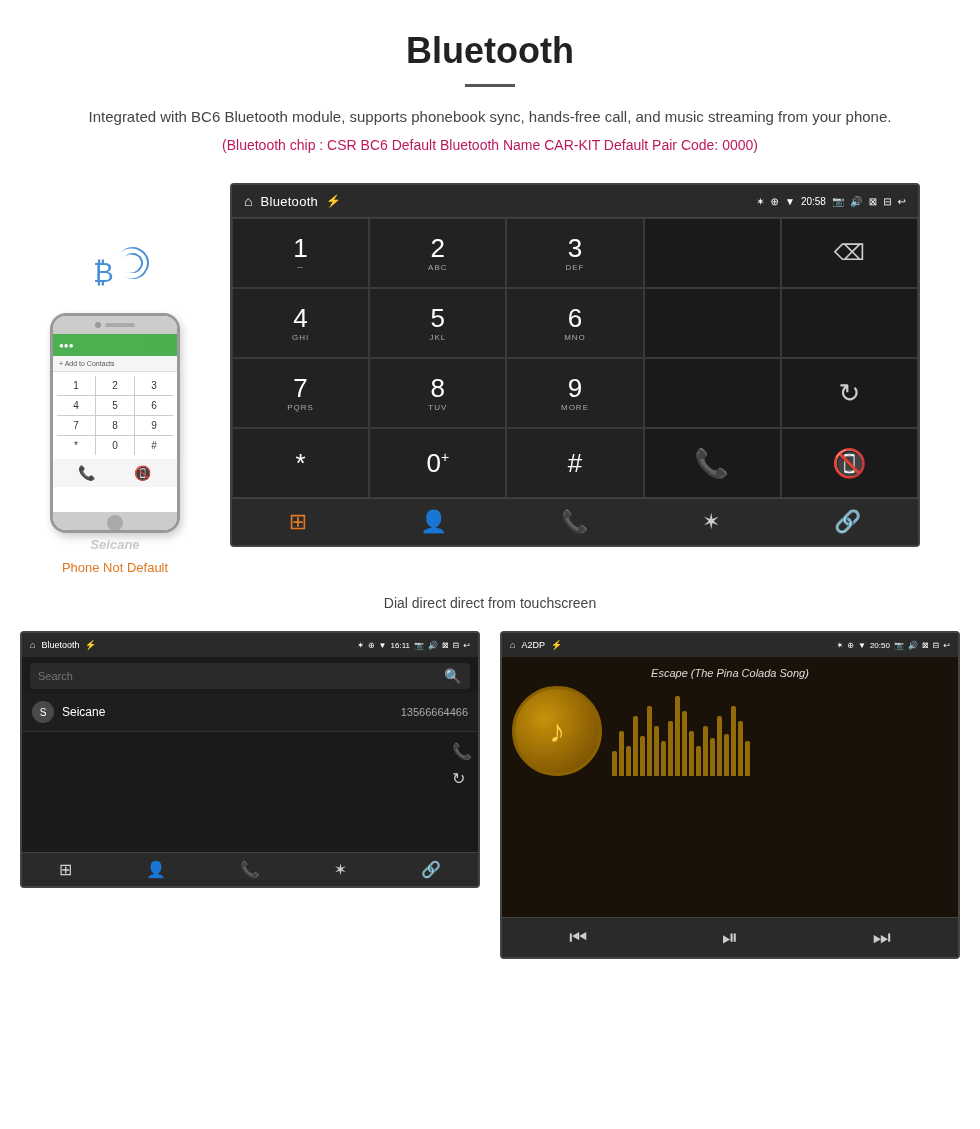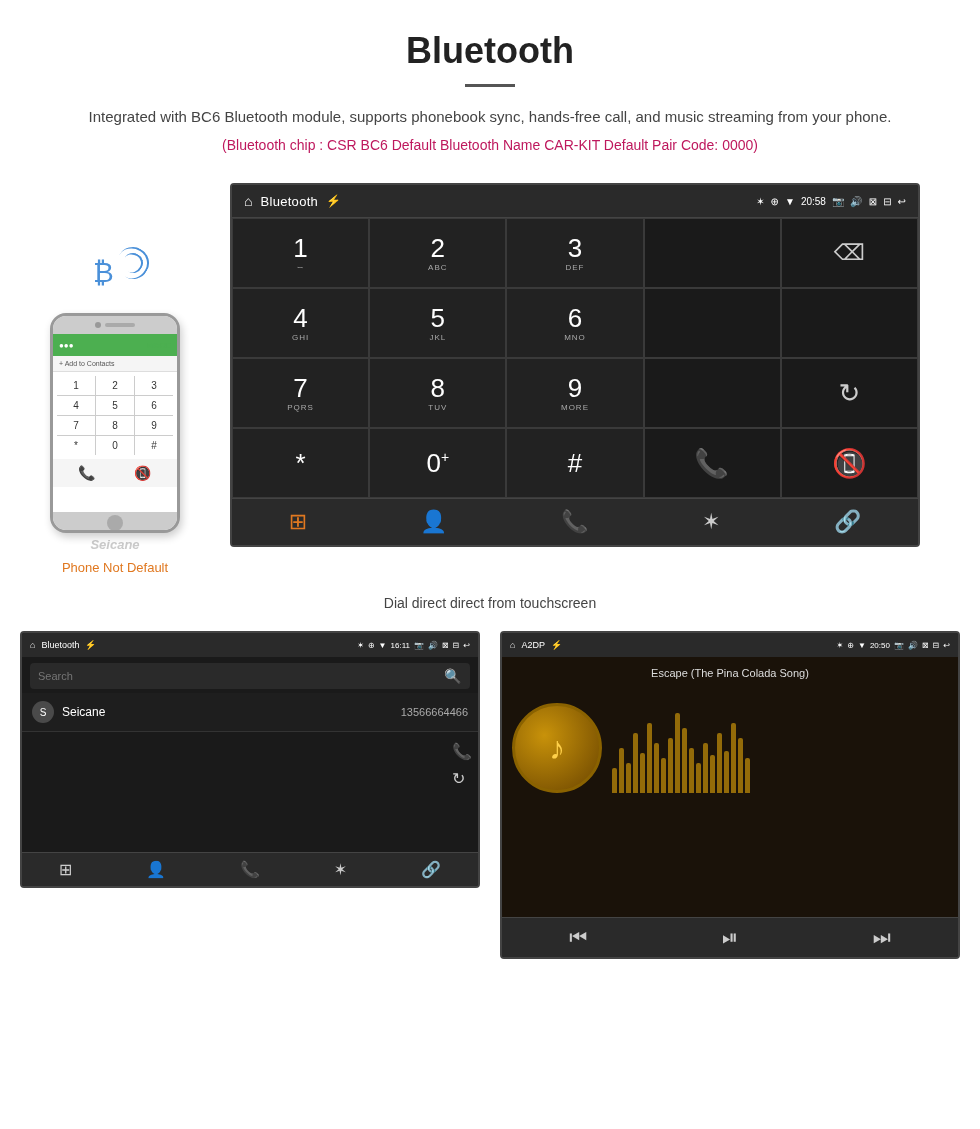--- a/index.html
+++ b/index.html
@@ -351,21 +351,22 @@
       min-height: 260px;
       position: relative;
       display: flex;
       flex-direction: column;
       align-items: center;
       padding: 10px;
     }
     .music-title-text {
       font-size: 11px;
       color: #ddd;
-      margin-bottom: 24px;
+      margin-bottom: 7px;
+      font-style: italic;
     }
     .music-artwork-area {
       display: flex;
       align-items: center;
       justify-content: center;
       width: 100%;
       margin-bottom: 10px;
     }
     .music-album-art {
       width: 90px;

